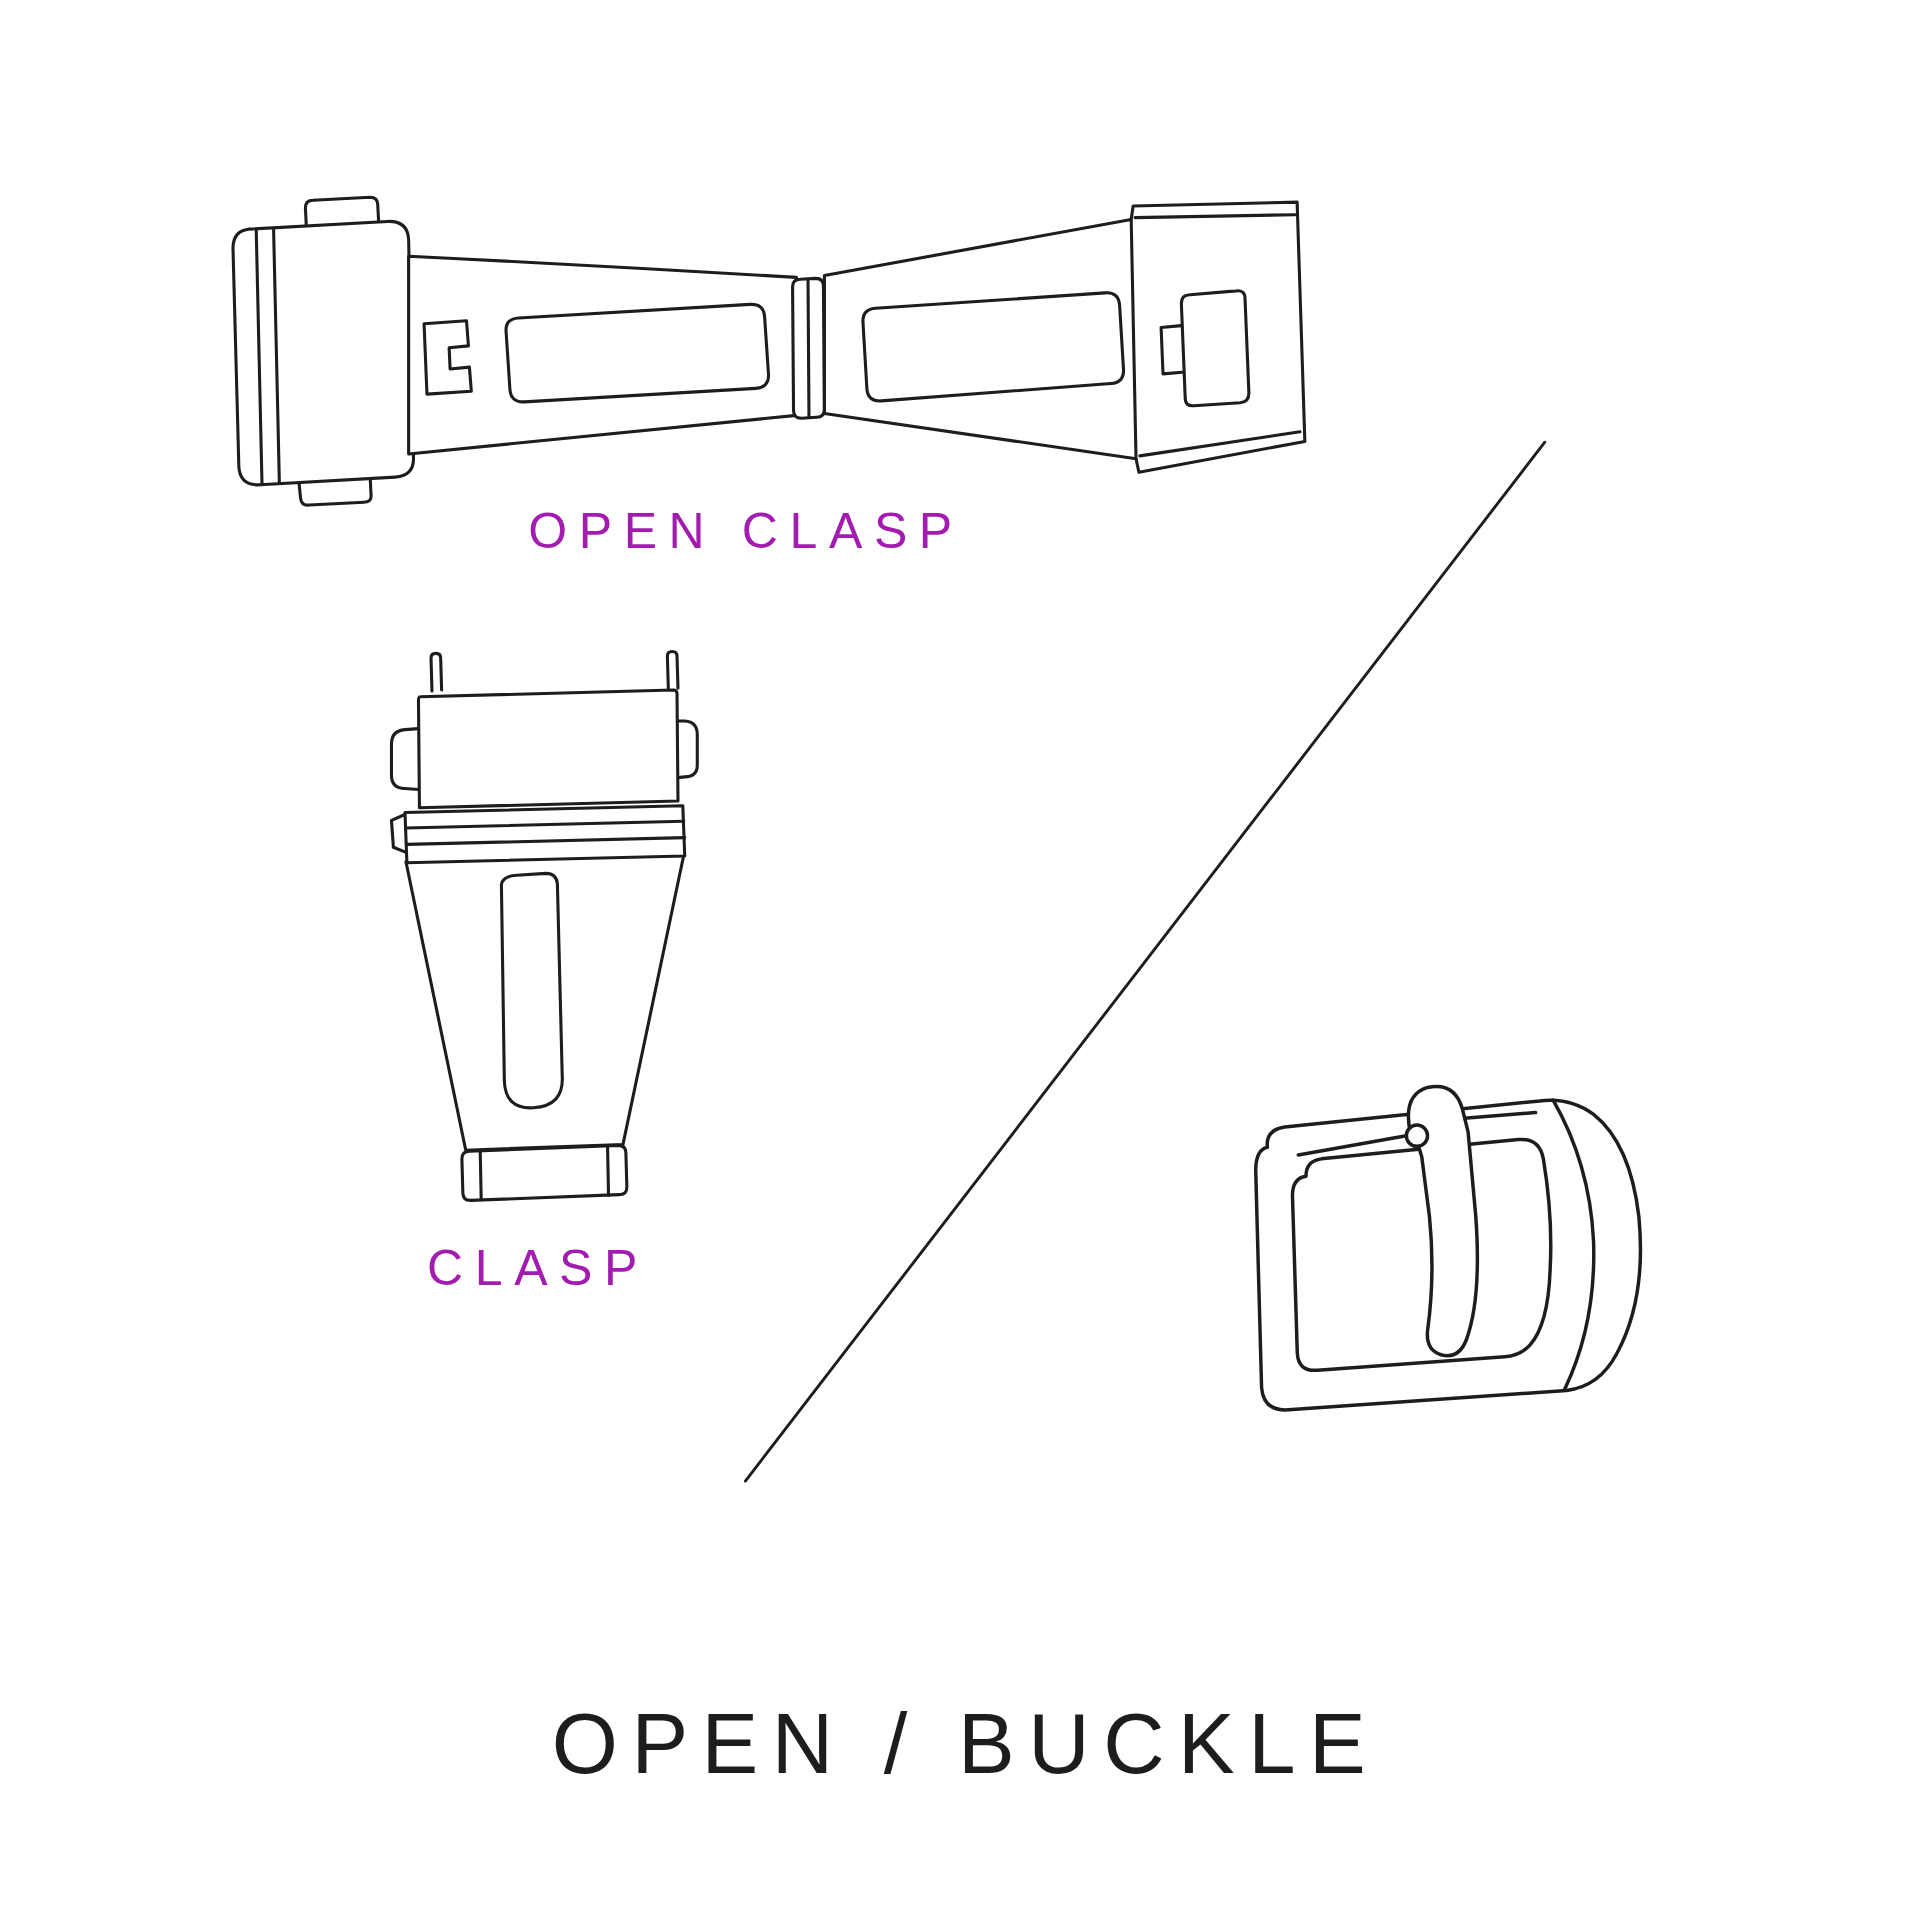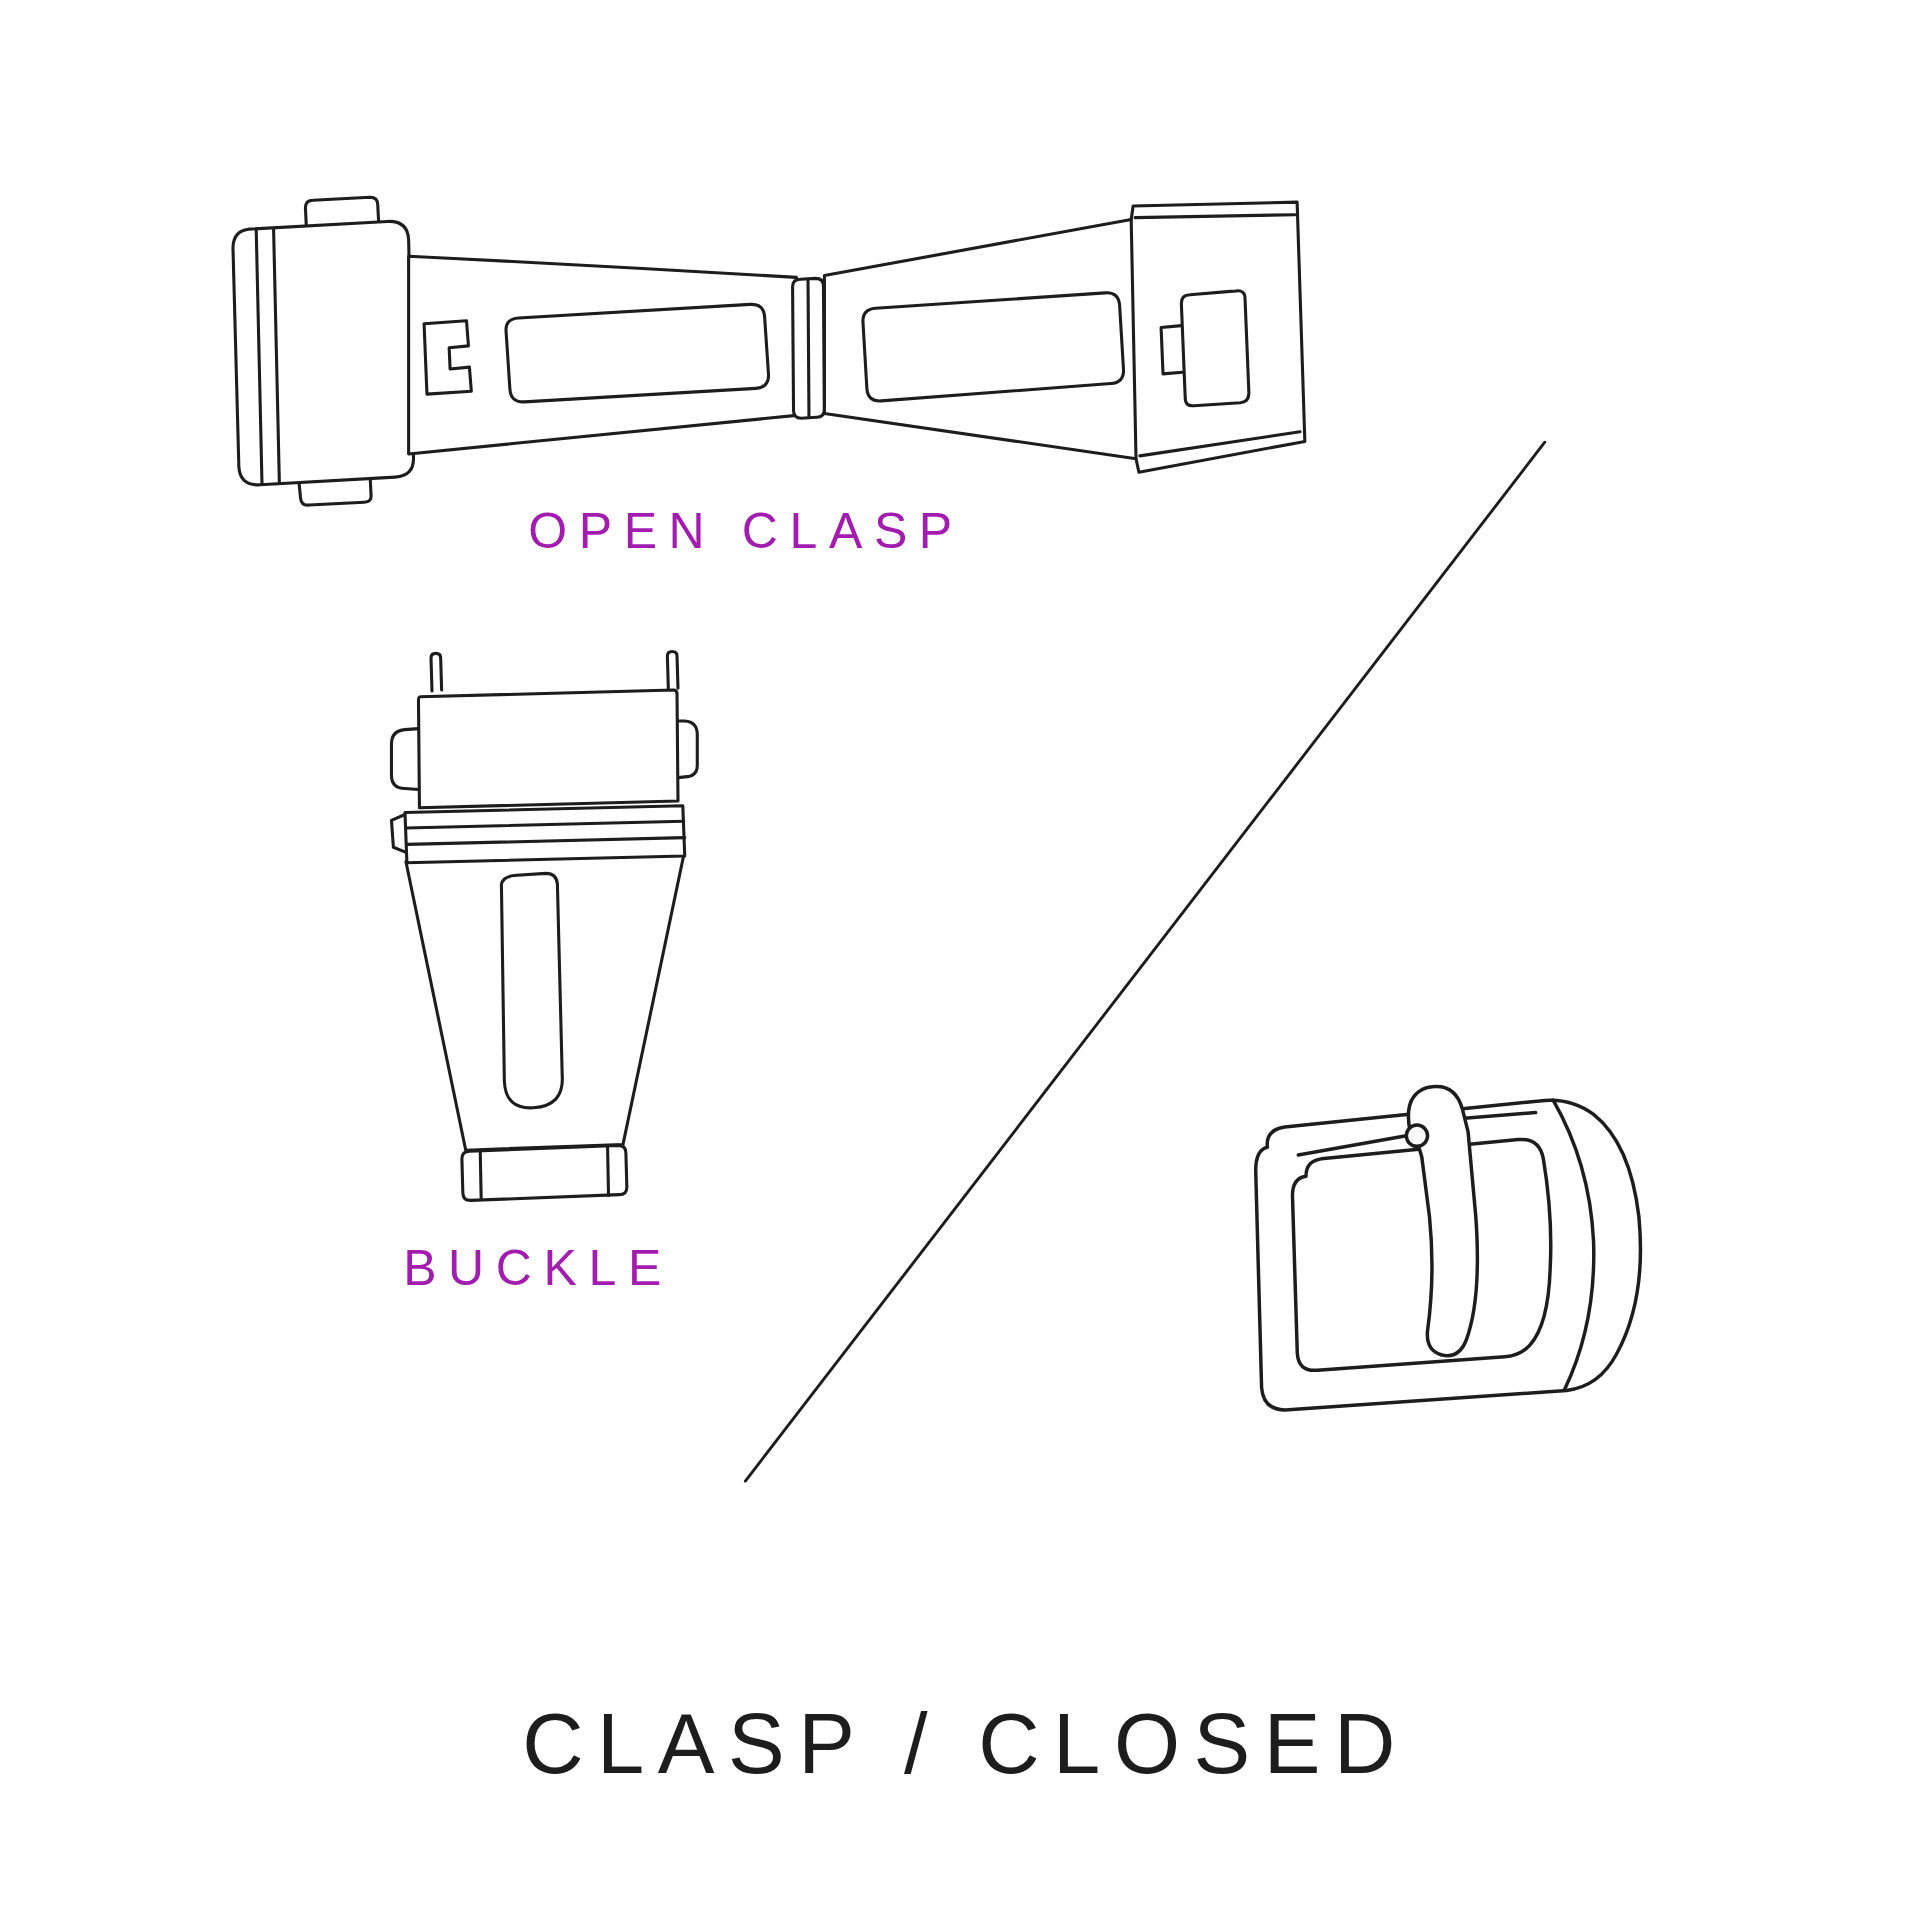--- a/index.html
+++ b/index.html
@@ -77,21 +77,21 @@
       <path d="M 36,215 L 324,208"></path>
       <path class="f" d="M 150,247 L 180,245 Q 191,245 192,256 L 197,455 Q 199,486 167,488 Q 138,490 137,460 L 134,259 Q 133,248 150,247 Z"></path>
     </g>
     <g>
       <path class="f" d="M 101,533 L 255,527 Q 263,527 263,535 L 264,570 Q 264,578 256,578 L 102,584 Q 94,584 94,576 L 93,541 Q 93,533 101,533 Z"></path>
       <path d="M 112,532 L 113,583"></path>
       <path d="M 244,528 L 245,579"></path>
     </g>
   </svg>
 
-  <div class="label" style="left:152px;top:1239px;width:772px">BUCKLE</div>
+  <div class="label" style="left:152px;top:1239px;width:772px">CLASP</div>
 
   <svg class="illus divider" style="left:0;top:0" width="1931" height="1931" viewBox="0 0 2000 2000">
     <line x1="1600" y1="458" x2="772" y2="1534"></line>
   </svg>
 
   <svg class="illus buckle" style="left:1221px;top:1072px" width="444" height="386" viewBox="0 0 460 400">
     <g>
       <path class="f" d="M 48,78 Q 46,60 66,57 L 330,30 Q 362,26 386,44 Q 424,74 433,150 Q 441,235 410,292 Q 392,326 358,330 L 70,350 Q 44,352 42,327 L 36,105 Q 35,81 48,78 Z"></path>
       <path d="M 344,29 Q 382,95 386,175 Q 389,260 356,329"></path>
       <path class="f" d="M 88,108 Q 88,92 104,90 L 308,70 Q 330,68 334,90 Q 344,150 341,205 Q 339,262 320,283 Q 310,294 294,295 L 100,309 Q 80,311 79,291 L 74,128 Q 74,110 88,108 Z"></path>
@@ -99,16 +99,16 @@
     <g>
       <path d="M 80,86 L 192,66"></path>
       <path d="M 252,48 L 326,42"></path>
     </g>
     <g>
       <path class="f" d="M 196,62 Q 188,24 214,16 Q 242,10 250,38 L 256,62 L 264,150 Q 270,235 254,278 Q 246,298 228,293 Q 212,288 214,268 Q 222,210 216,150 L 208,88 Q 204,72 196,62 Z"></path>
       <circle class="f" cx="203" cy="66" r="11"></circle>
     </g>
   </svg>
 
-  <div class="title" style="left:0;top:1695px;width:1931px">CLASP / CLOSED</div>
+  <div class="title" style="left:0;top:1695px;width:1931px">OPEN / BUCKLE</div>
 
 </div>
 
 
 </body></html>

